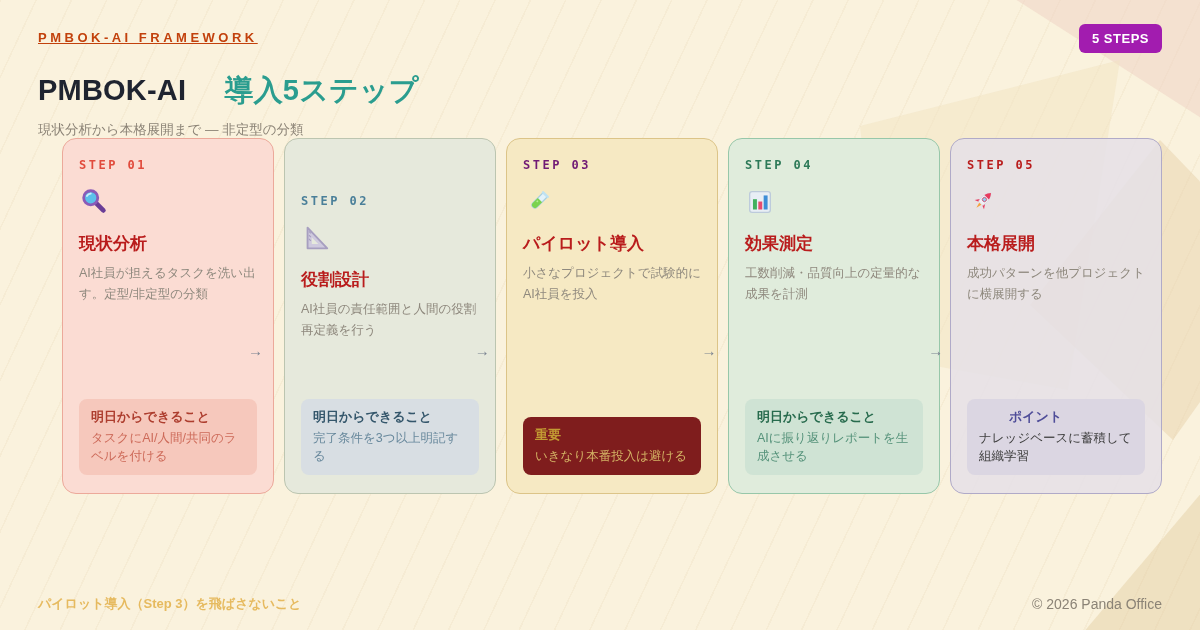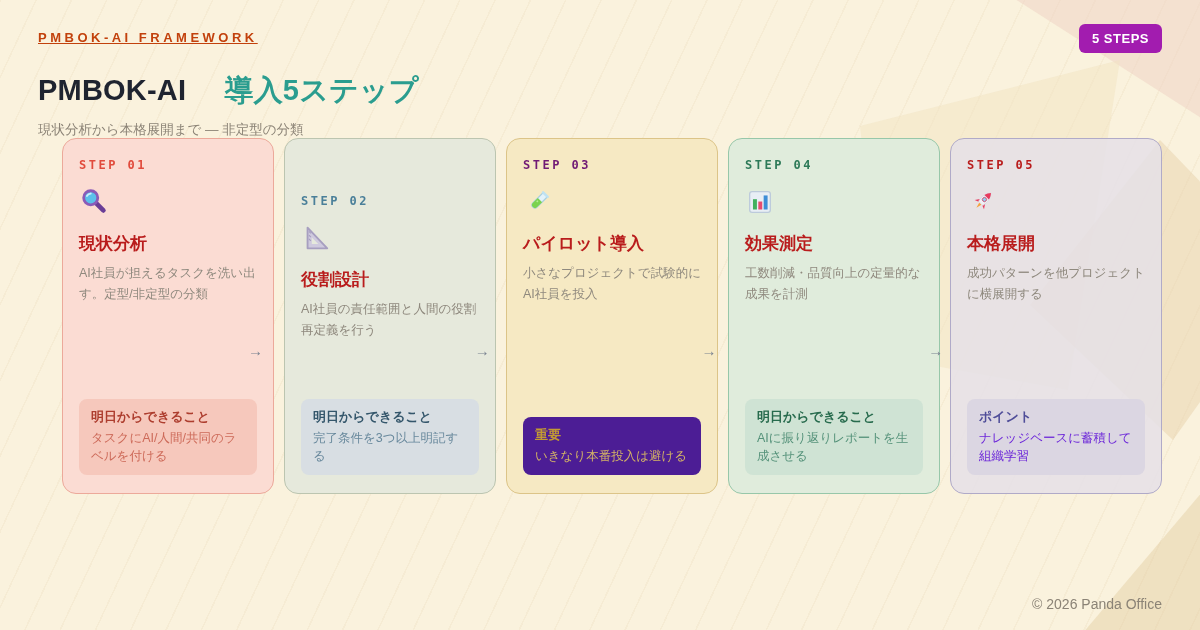--- a/index.html
+++ b/index.html
@@ -120,21 +120,21 @@
           <g transform="rotate(45 16 16)">
             <path d="M12.8 5 h6.4 v15.5 a3.2 3.2 0 0 1 -6.4 0 Z" fill="#e3f2fa" stroke="#a8cfe0" stroke-width="1.4"></path>
             <path d="M12.8 13 h6.4 v7.5 a3.2 3.2 0 0 1 -6.4 0 Z" fill="#7bd34f"></path>
             <circle cx="15" cy="16" r="1" fill="#b5ec97"></circle>
             <rect x="11.2" y="3.6" width="9.6" height="2.6" rx="1.3" fill="#bfe2f2"></rect>
           </g>
         </svg>
       </div>
       <div class="card-title">パイロット導入</div>
       <div class="card-desc">小さなプロジェクトで試験的にAI社員を投入</div>
-      <div class="callout" style="background: #4c1d95;">
+      <div class="callout" style="background: #7f1d1d;">
         <div class="callout-label" style="color: rgb(194, 155, 51);">重要</div>
         <div class="callout-text" style="color: rgb(212, 180, 101);">いきなり本番投入は避ける</div>
       </div>
     </div>
 
     <div class="step-card" style="background: rgb(224, 236, 220); border-color: rgb(151, 199, 169);">
       <div class="step-label" style="color: rgb(45, 122, 88);">STEP 04</div>
       <div class="card-icon">
         <svg width="30" height="30" viewBox="0 0 32 32">
           <rect x="5" y="5" width="22" height="22" rx="2.5" fill="#e8eef5" stroke="#bccadb" stroke-width="1.4"></rect>
@@ -161,25 +161,26 @@
             <path d="M16 2.5 C19.6 6 20.7 12 19.1 18 L12.9 18 C11.3 12 12.4 6 16 2.5 Z" fill="#eff1f6" stroke="#d8dae2" stroke-width=".8"></path>
             <path d="M16 2.5 C17.8 4.3 18.9 6.6 19.4 9 L12.6 9 C13.1 6.6 14.2 4.3 16 2.5 Z" fill="#e73b5f"></path>
             <circle cx="16" cy="12.3" r="2.2" fill="#8ed0f0" stroke="#d04f72" stroke-width="1"></circle>
             <path d="M14.4 18.6 L17.6 18.6 L16 24.5 Z" fill="#f6a23c"></path>
           </g>
         </svg>
       </div>
       <div class="card-title">本格展開</div>
       <div class="card-desc">成功パターンを他プロジェクトに横展開する</div>
       <div class="callout" style="background: rgb(219, 214, 226);">
-        <div class="callout-label" style="color: rgb(79, 77, 153);">ポイント</div>
-        <div class="callout-text" style="color: #6d28d9;">ナレッジベースに蓄積して組織学習</div>
+        <div class="callout-label" style="color: rgb(79, 77, 153); margin-left: 30px;">ポイント</div>
+        <div class="callout-text" style="color: #404040;">ナレッジベースに蓄積して組織学習</div>
       </div>
     </div>
 
     <span class="flow-arrow fa-1">→</span>
     <span class="flow-arrow fa-2">→</span>
     <span class="flow-arrow fa-3">→</span>
     <span class="flow-arrow fa-4">→</span>
   </div>
 
+  <div class="footer-note">パイロット導入（Step 3）を飛ばさないこと</div>
   <div class="copyright">© 2026 Panda Office</div>
 </div>
 
 </body></html>

